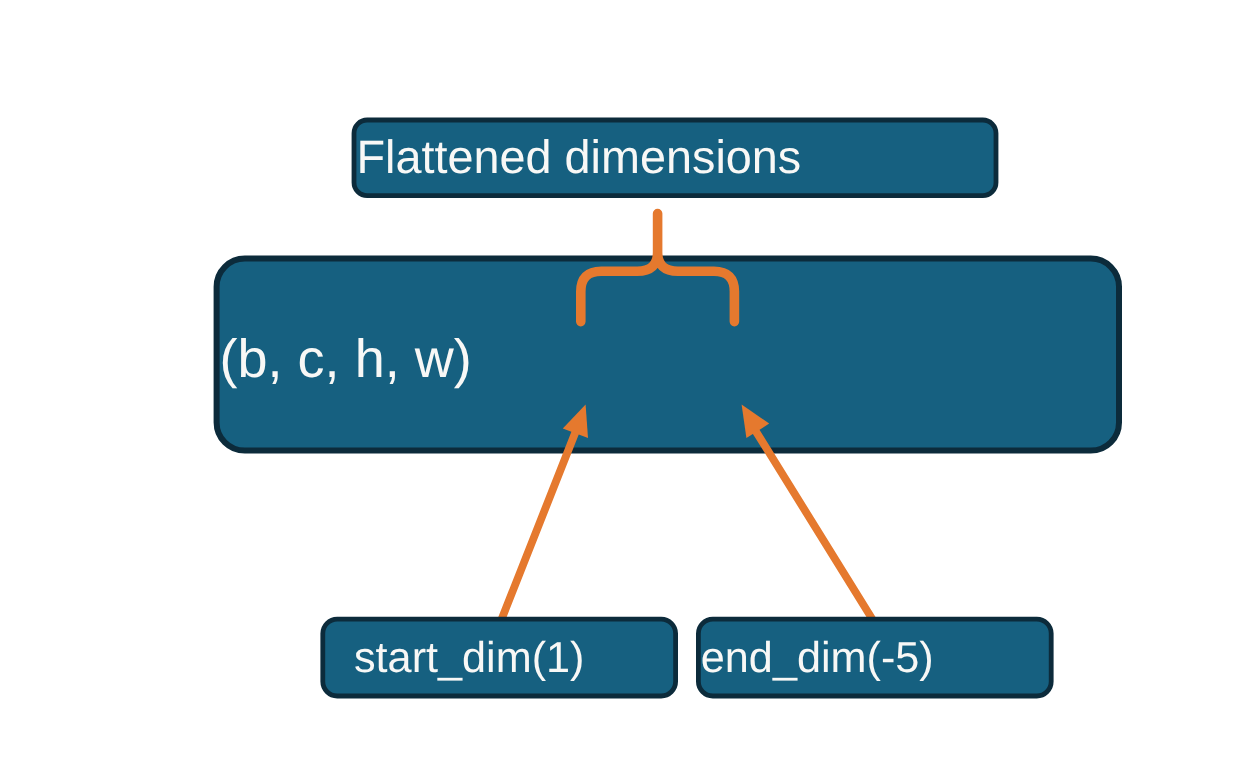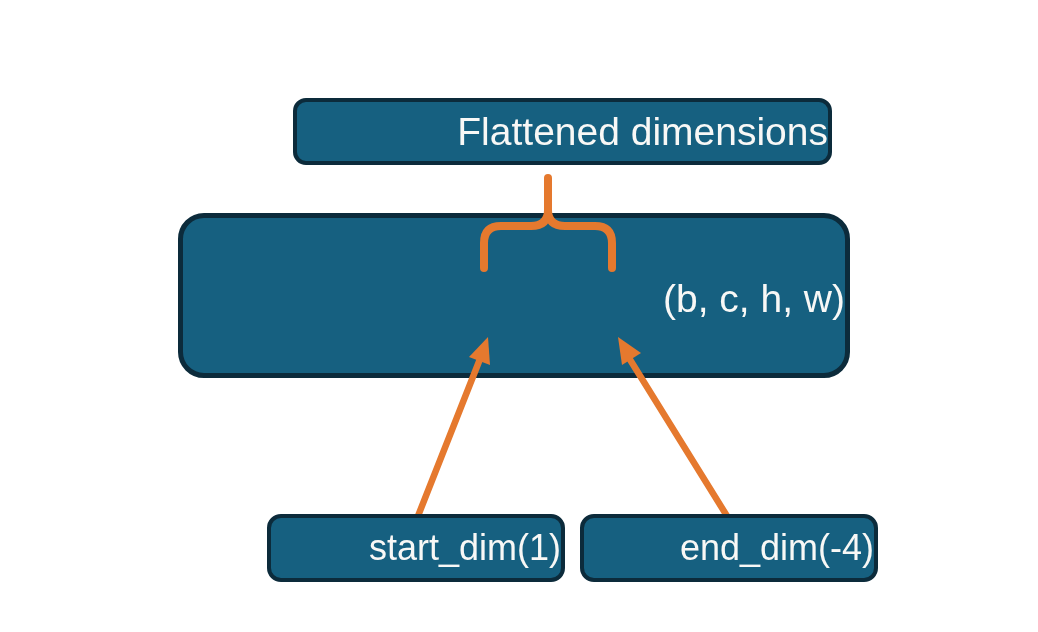--- a/index.html
+++ b/index.html
@@ -21,36 +21,36 @@
     width: 1038px; height: 632px;
     background: var(--background);
   }
   .box {
     position: absolute;
     background: var(--box-fill);
     border: 4px solid var(--box-border);
     color: var(--label-text);
     display: flex;
     align-items: center;
-    justify-content: flex-end;
+    justify-content: flex-start;
     text-align: center;
   }
   .top-box {
     left: 293px; top: 98px;
     width: 539px; height: 67px;
     border-radius: 13px;
     font-size: 39px;
     z-index: 1;
   }
   .main-box {
     left: 178px; top: 213px;
-    width: 672px; height: 165px;
+    width: 757px; height: 165px;
     border-width: 5px;
     border-radius: 26px;
-    font-size: 39px;
+    font-size: 45px;
     z-index: 1;
   }
   .main-box .box-label { position: relative; top: 3px; }
   .param-box {
     top: 514px;
     width: 298px; height: 68px;
     border-radius: 14px;
     font-size: 36px;
     z-index: 3;
   }
@@ -91,16 +91,16 @@
       <line x1="727" y1="516" x2="629" y2="358" stroke-width="6.5" stroke-linecap="round" stroke="#E5792E"></line>
       <polygon points="618,337 641,353 622,365" fill="#E5792E"></polygon>
     </g>
   </svg>
 
   <div class="box param-box start-box">
     <span class="box-label">start_dim(1)</span>
   </div>
 
   <div class="box param-box end-box">
-    <span class="box-label">end_dim(-4)</span>
+    <span class="box-label">end_dim(-5)</span>
   </div>
 
 </div>
 
 </body></html>

